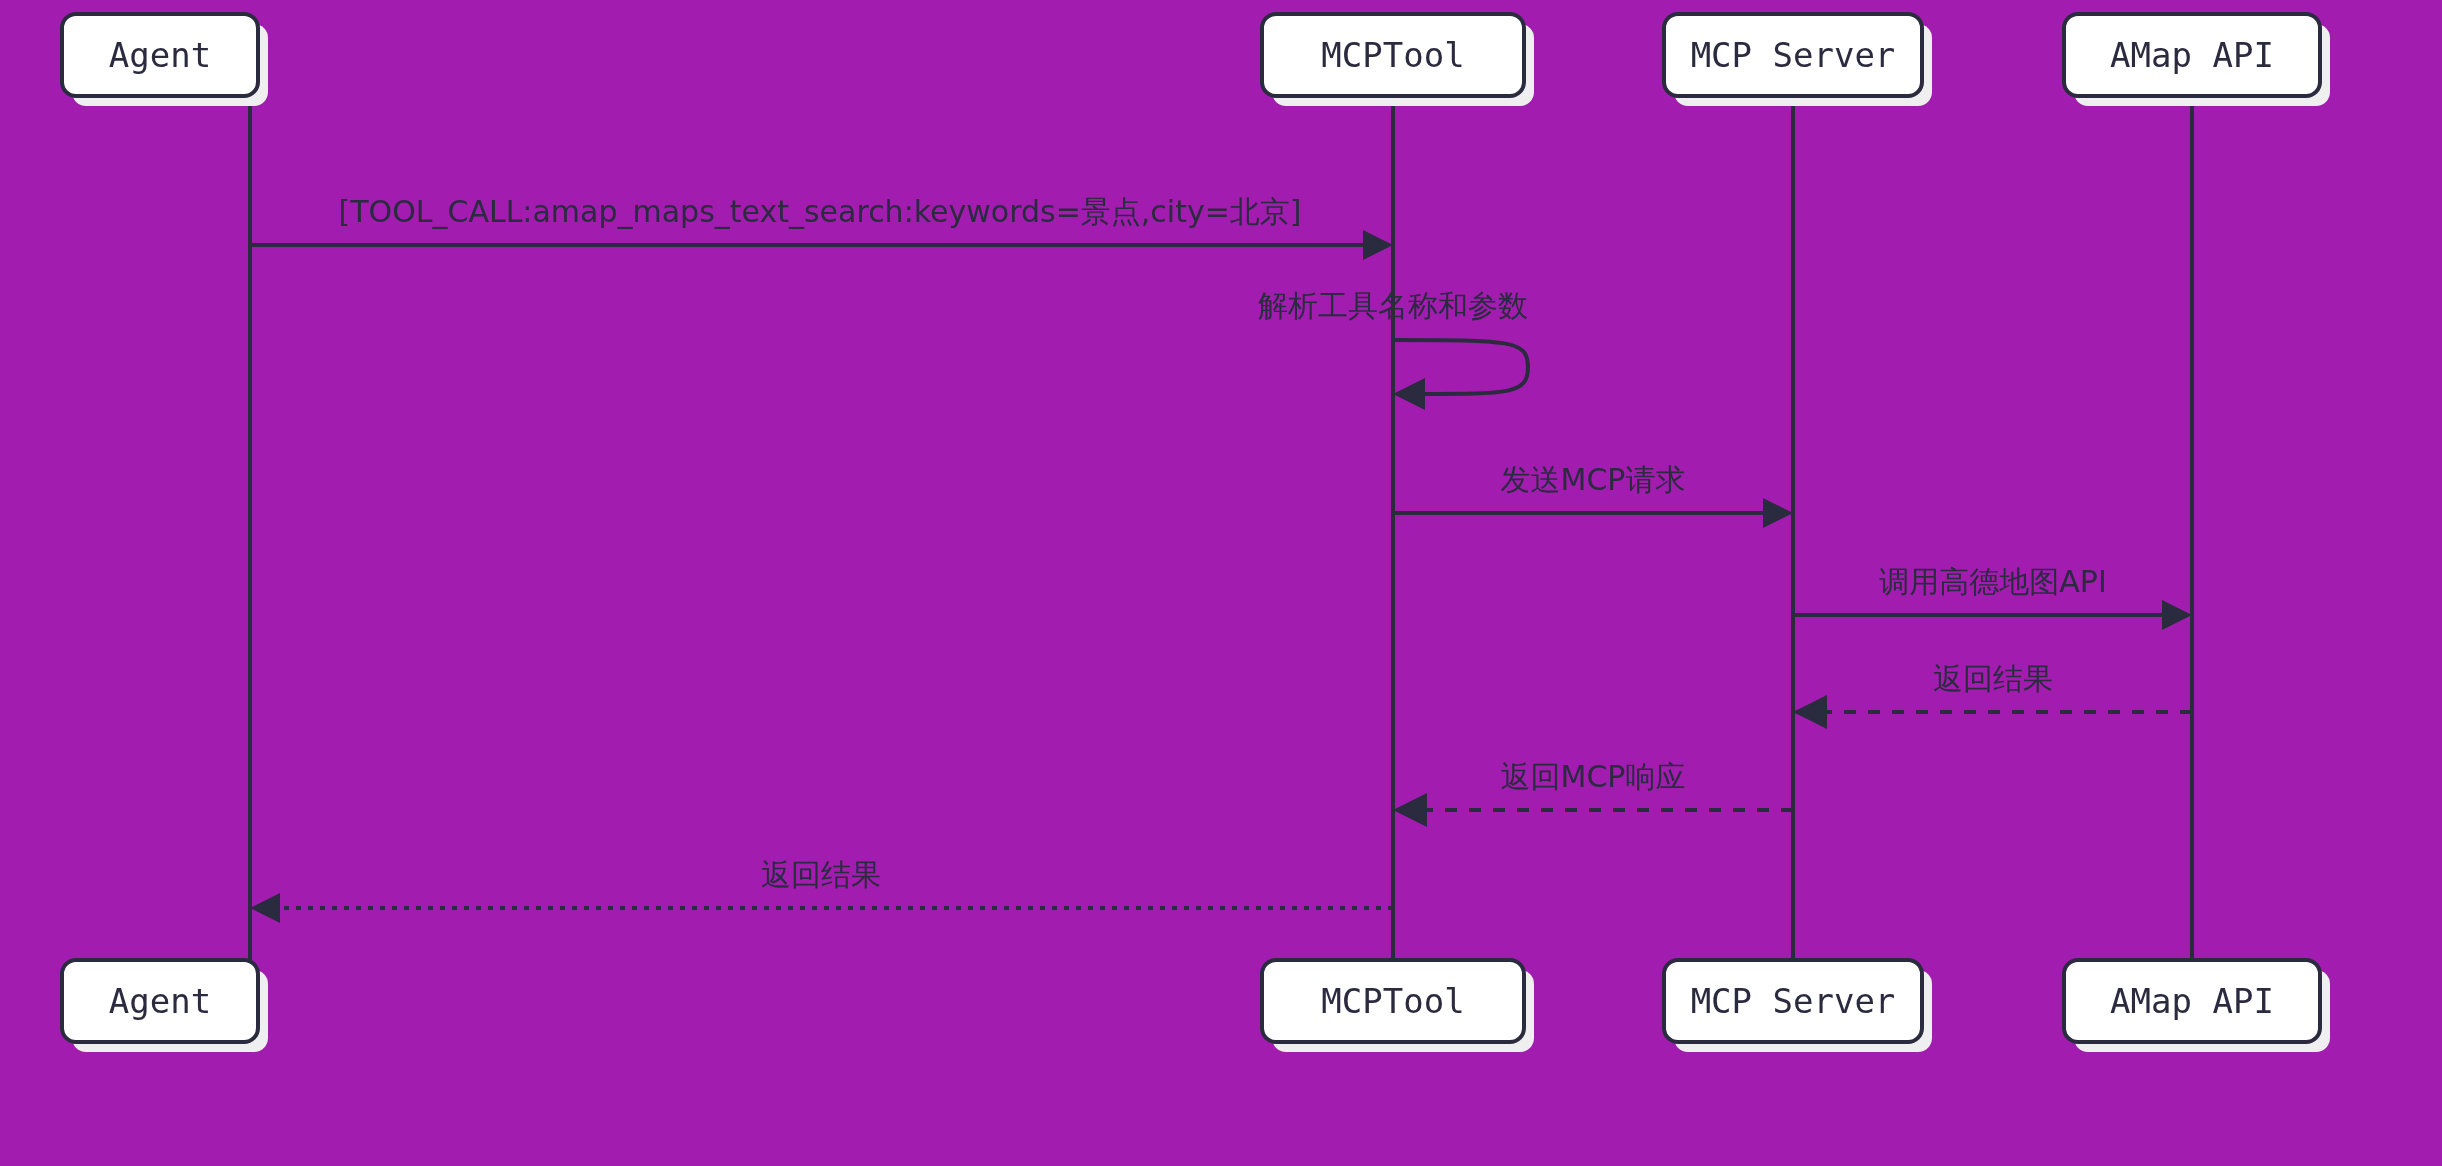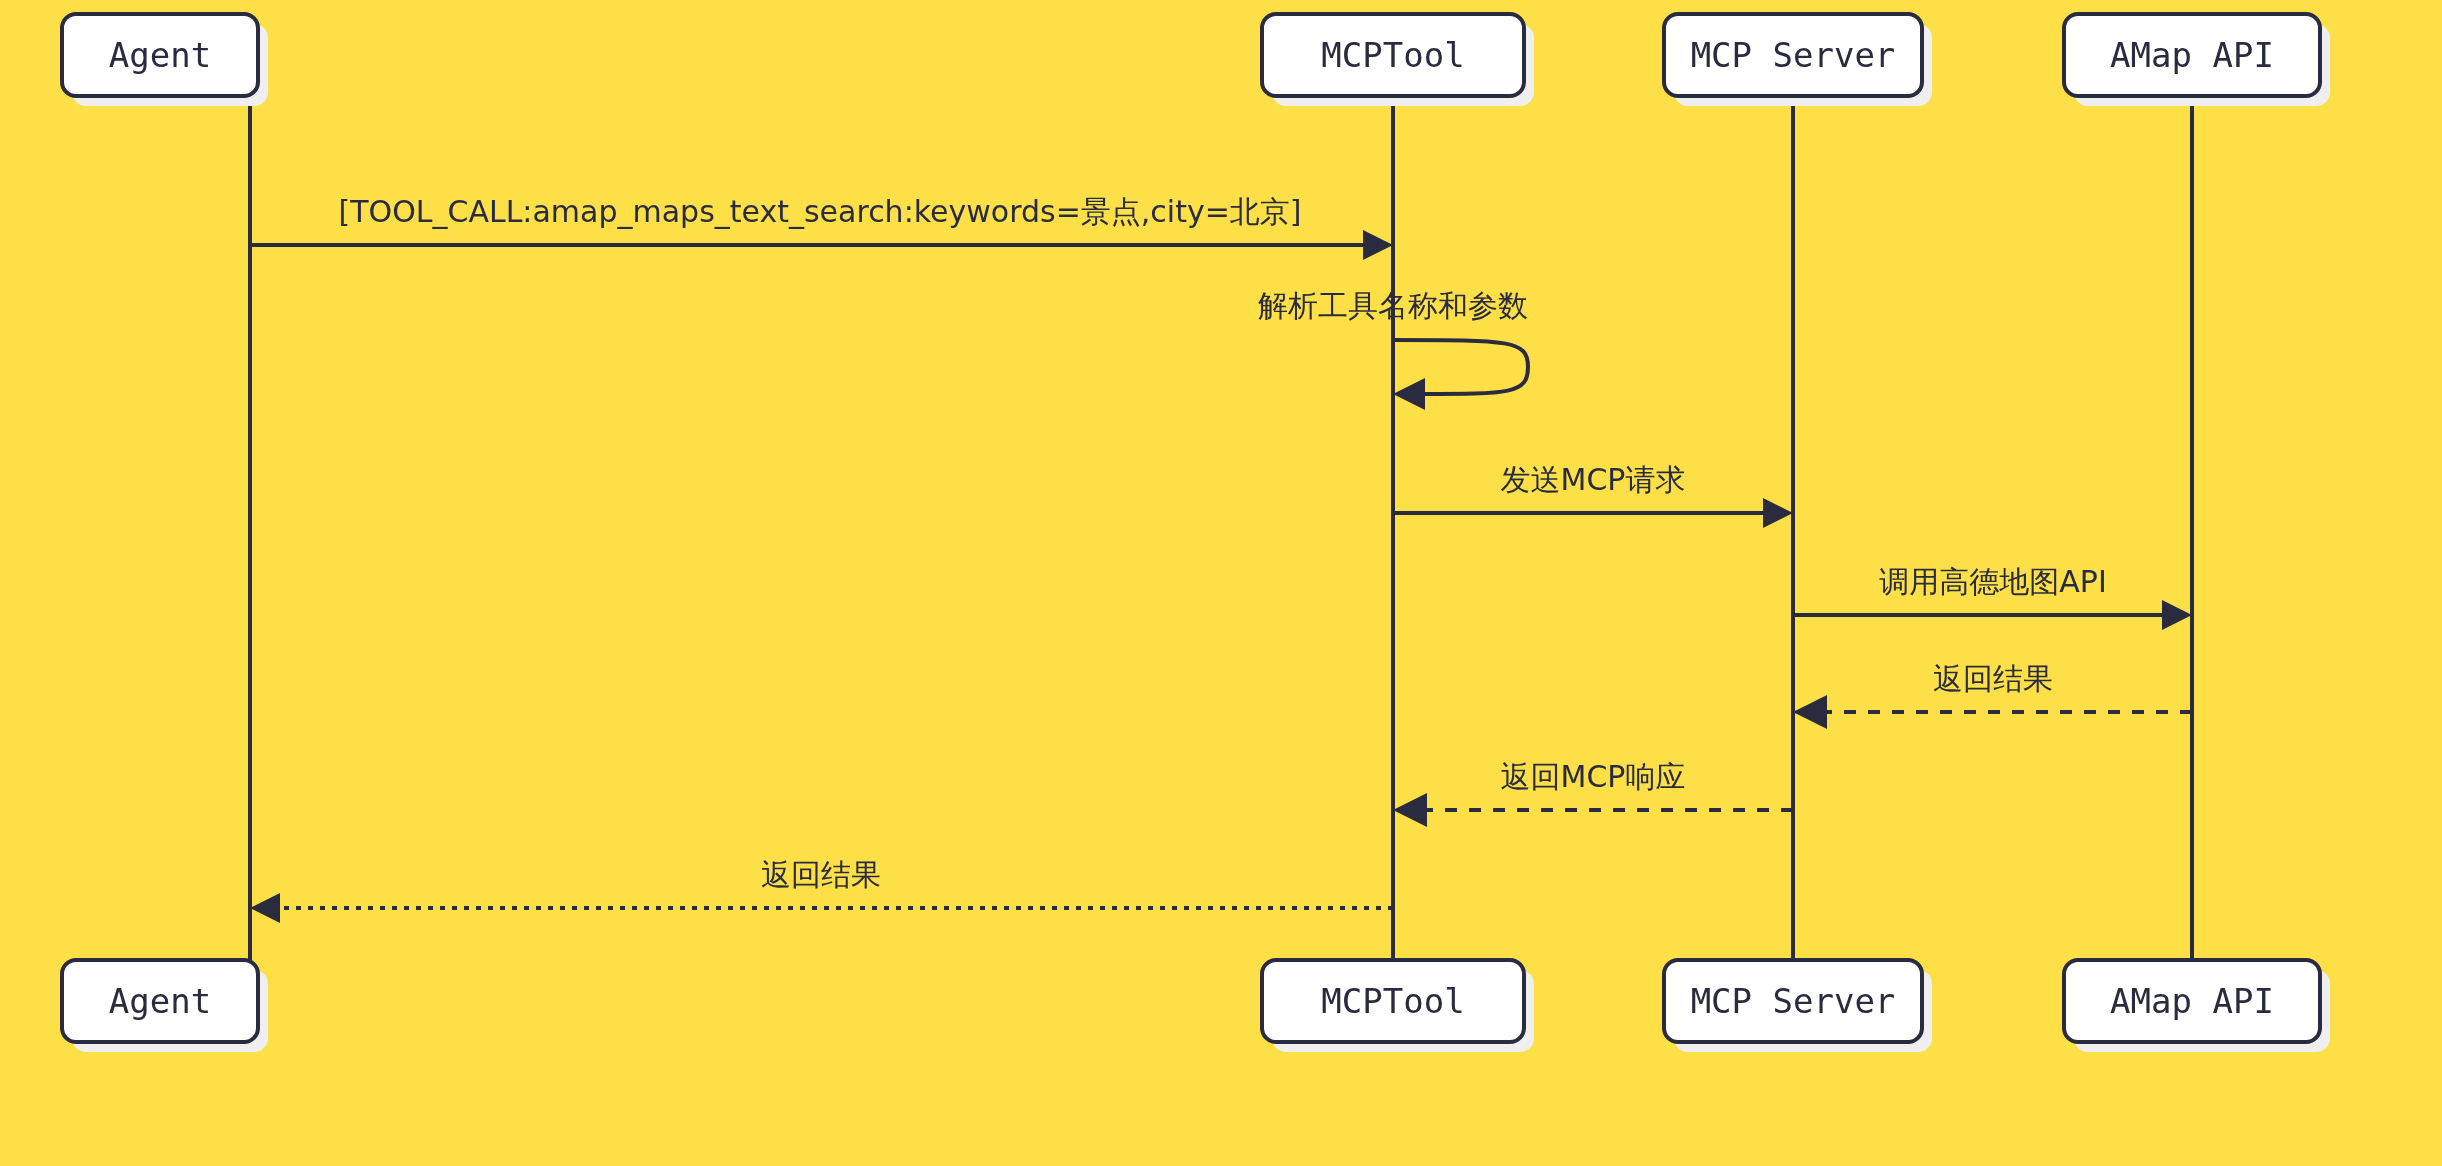--- a/index.html
+++ b/index.html
@@ -11,21 +11,21 @@
   body {
     width: 2442px;
     height: 1166px;
     font-family: "DejaVu Sans", "Liberation Sans", sans-serif;
     overflow: hidden;
   }
   #diagram-root {
     position: relative;
     width: 2442px;
     height: 1166px;
-    background: #fde047;
+    background: #a21caf;
     text-align: right;
   }
   svg#seq-svg {
     position: absolute;
     top: 0;
     left: 0;
     width: 2442px;
     height: 1166px;
     display: block;
   }

